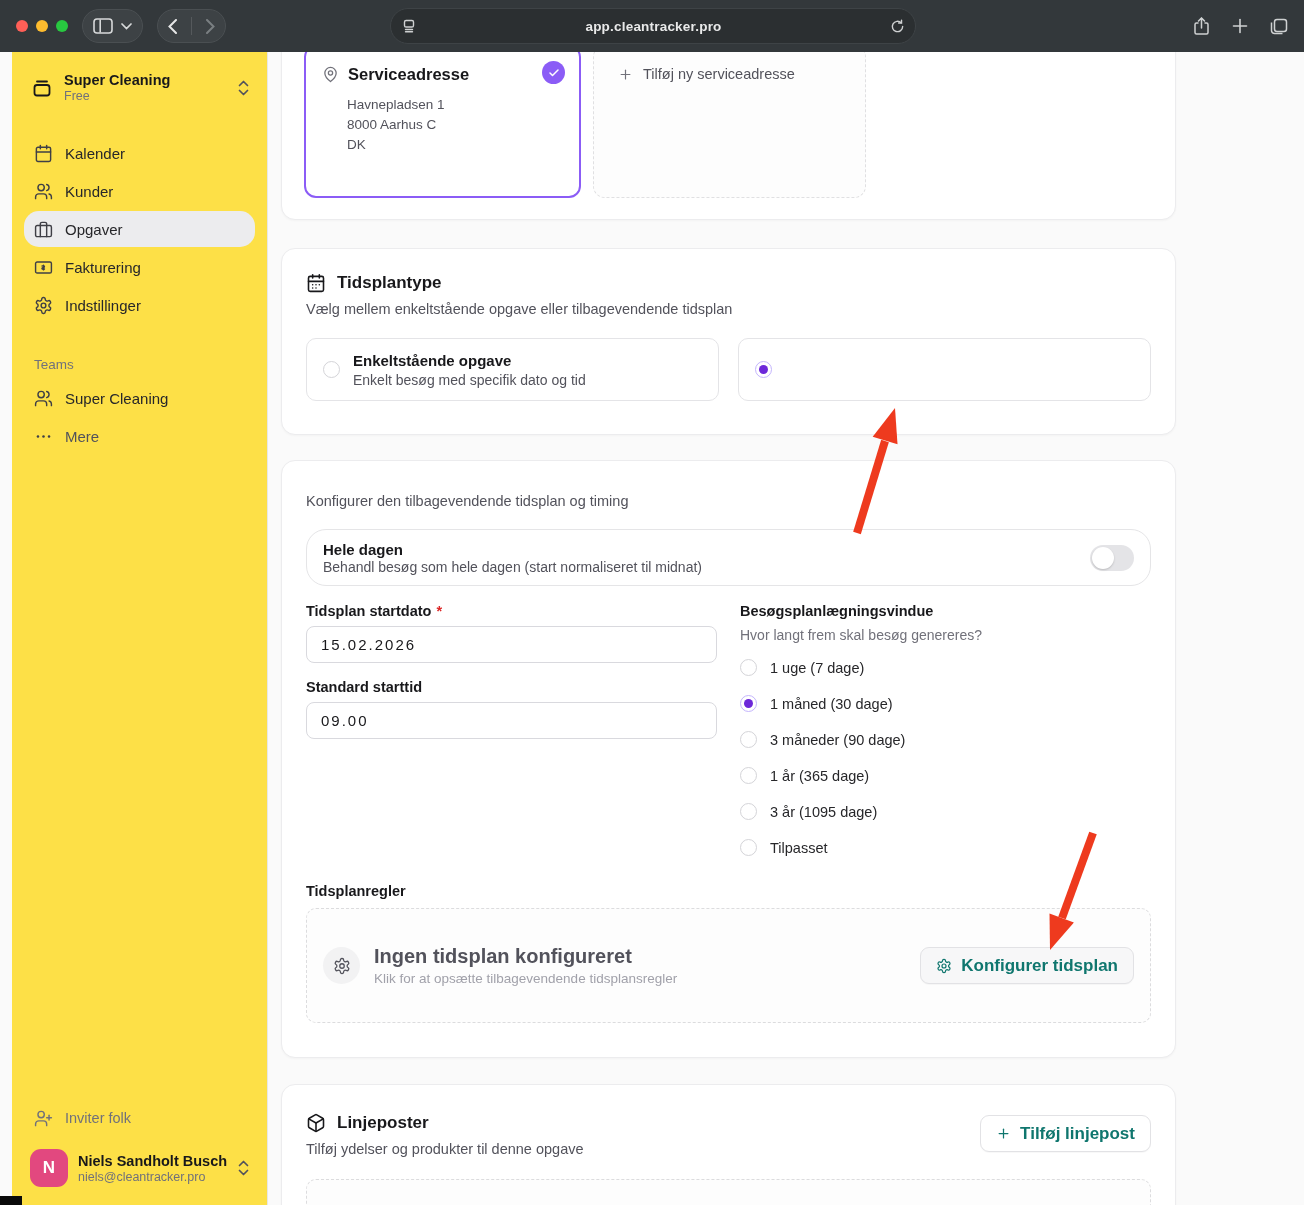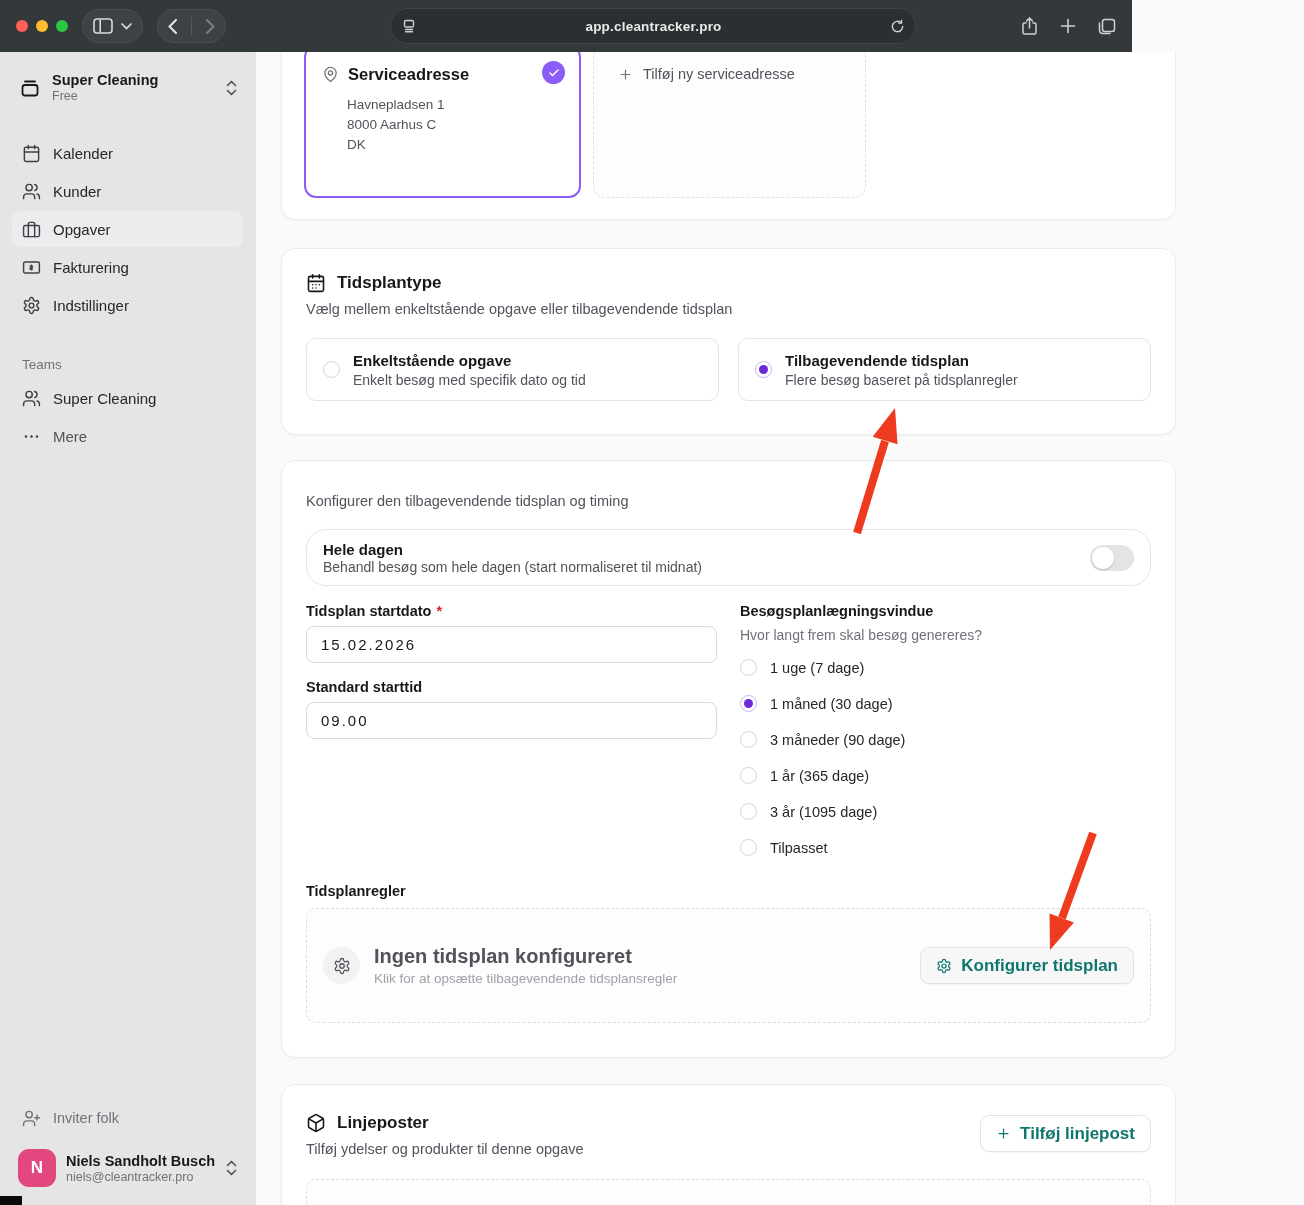--- a/index.html
+++ b/index.html
@@ -1,40 +1,40 @@
 <!DOCTYPE html>
 <html><head>
 <meta charset="utf-8">
 <style>
   * { margin:0; padding:0; box-sizing:border-box; }
   html,body { width:1304px; height:1205px; overflow:hidden; }
   body { font-family:"Liberation Sans","DejaVu Sans",sans-serif; background:#fafafa; color:#18181b; position:relative; }
 
   
-  .chrome { position:absolute; top:0; left:0; width:1132px; height:52px; background:#33383b; z-index:40; display:flex; align-items:center; }
+  .chrome { position:absolute; top:0; left:0; width:1304px; height:52px; background:#33383b; z-index:40; display:flex; align-items:center; }
   .traffic { display:flex; gap:8px; margin-left:16px; }
   .light { width:12px; height:12px; border-radius:50%; }
   .light.red{background:#ff5f57;} .light.yellow{background:#febc2e;} .light.green{background:#28c840;}
   .pill { background:#3d4245; border:1px solid #4a4f52; border-radius:18px; height:34px; display:flex; align-items:center; margin-left:14px; padding:0 10px; gap:8px; color:#d7d9da; }
   .pill .divider { width:1px; height:18px; background:#55595c; }
   .pill svg { display:block; }
   .urlbar { position:absolute; left:390px; top:8px; width:526px; height:36px; background:#2b2f31; border:1px solid #3e4346; border-radius:18px; display:flex; align-items:center; padding:0 10px; color:#e8e9e9; }
   .urlbar .domain { flex:1; text-align:center; font-size:13.5px; font-weight:600; letter-spacing:.2px; }
   .chrome-right { position:absolute; right:16px; top:8px; height:36px; display:flex; align-items:center; gap:22px; color:#cfd1d2; }
 
   
-  .sidebar { position:absolute; top:52px; left:0; width:256px; bottom:0; background:#e5e5e5; border-right:1px solid #e7e7e8; padding:14px 12px; z-index:10; }
+  .sidebar { position:absolute; top:52px; left:12px; width:256px; bottom:0; background:#fde047; border-right:1px solid #e7e7e8; padding:14px 12px; z-index:10; }
   .org-row { display:flex; align-items:center; gap:10px; padding:6px 6px; }
   .org-name { font-size:14.5px; font-weight:700; color:#18181b; line-height:17px;}
   .org-plan { font-size:12.5px; color:#71717a; }
   .org-row .updown { margin-left:auto; color:#52525b; }
   .nav { margin-top:26px; display:flex; flex-direction:column; gap:2px; }
   .nav-item { display:flex; align-items:center; gap:12px; height:36px; padding:0 10px; border-radius:8px; font-size:15px; color:#27272a; cursor:pointer; }
   .nav-item svg { color:#3f3f46; flex:none; }
-  .nav-item.active { background:#ececee; }
+  .nav-item.active { background:#ececee;border-radius:15px; }
   .section-label { margin:34px 10px 8px; font-size:13.5px; color:#71717a; }
   .nav-item.muted { color:#52525b; }
   .sidebar-bottom { position:absolute; left:12px; right:12px; bottom:12px; }
   .invite-row { display:flex; align-items:center; gap:12px; height:34px; padding:0 10px; color:#71717a; font-size:14.5px; border-radius:8px; cursor:pointer;}
   .user-row { display:flex; align-items:center; gap:10px; margin-top:8px; padding:6px 6px; border-radius:10px; cursor:pointer;}
   .avatar { width:38px; height:38px; border-radius:11px; background:#e2487f; color:#fff; font-size:17px; font-weight:700; display:flex; align-items:center; justify-content:center; flex:none;}
   .user-name { font-size:14.5px; font-weight:700; color:#18181b; line-height:18px;}
   .user-email { font-size:12.5px; color:#71717a; }
   .user-row .updown { margin-left:auto; color:#52525b;}
 
@@ -363,24 +363,20 @@
       <div class="type-options">
         <div class="type-opt">
           <span class="radio"></span>
           <span>
             <div class="opt-title">Enkeltstående opgave</div>
             <div class="opt-sub">Enkelt besøg med specifik dato og tid</div>
           </span>
         </div>
         <div class="type-opt">
           <span class="radio on"></span>
-          <span>
-            <div class="opt-title">Tilbagevendende tidsplan</div>
-            <div class="opt-sub">Flere besøg baseret på tidsplanregler</div>
-          </span>
         </div>
       </div>
     </div>
   </div>
 
   <div class="card" id="card-config">
     <div class="card-pad">
       <div class="sec-sub">Konfigurer den tilbagevendende tidsplan og timing</div>
 
       <div class="allday-box">

